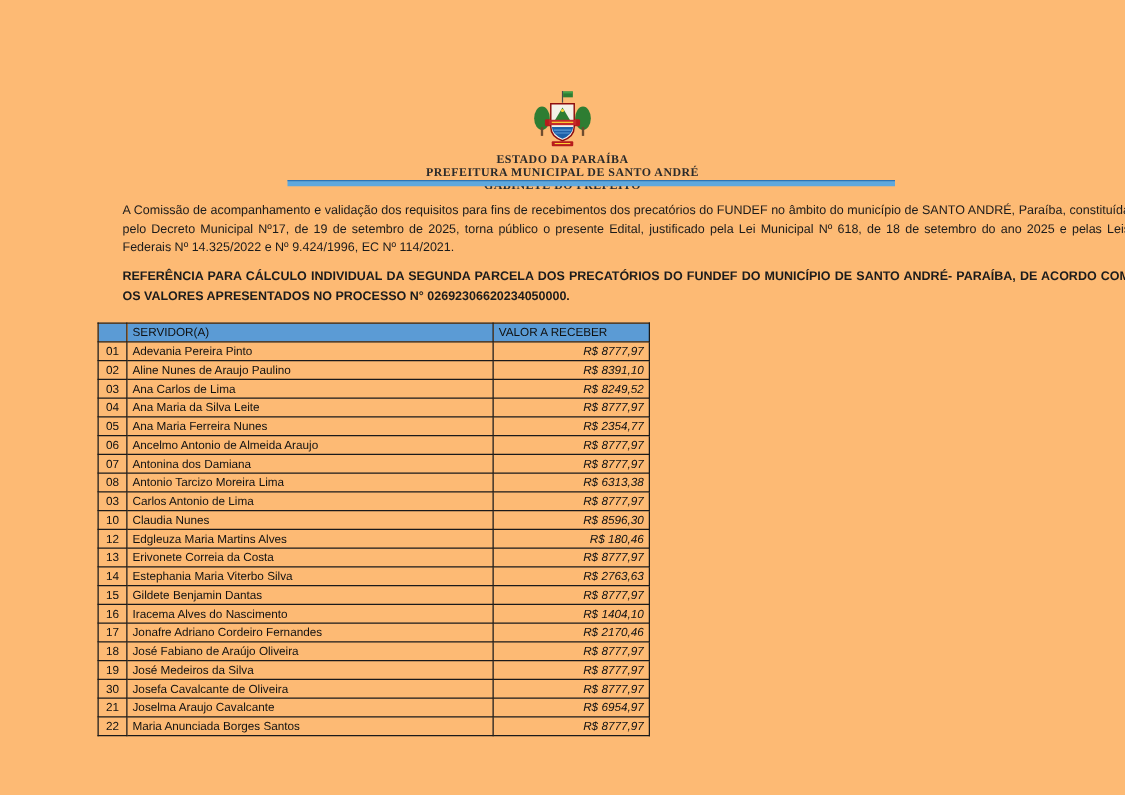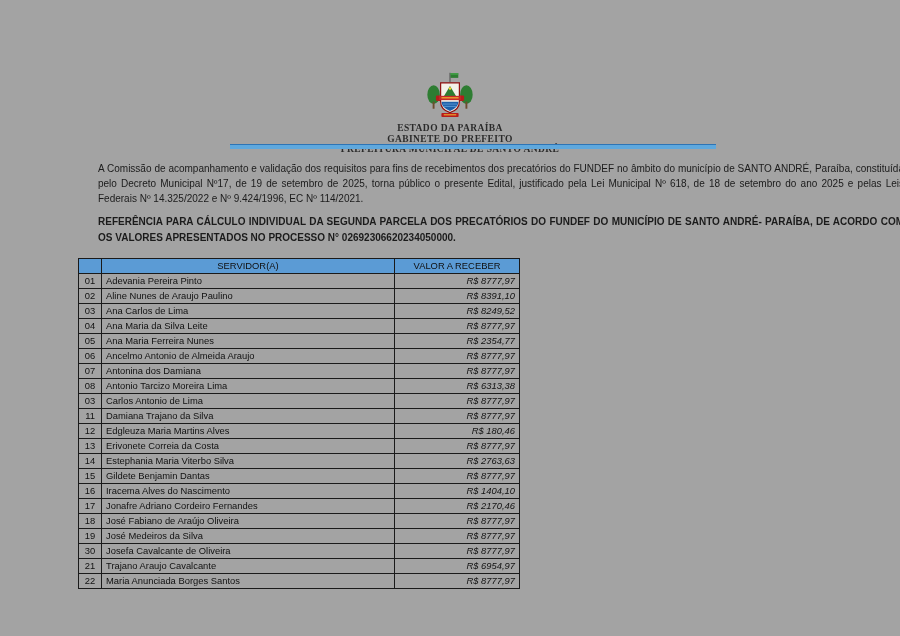--- a/index.html
+++ b/index.html
@@ -7,21 +7,21 @@
     --divider-blue:#5FA8DD;
     --divider-edge:#2E74B5;
     --ink:#1b1b1b;
   }
   *{margin:0;padding:0;box-sizing:border-box;}
   html,body{background:#fff;}
   body{
     width:900px;height:636px;overflow:hidden;position:relative;
     font-family:"Liberation Sans",sans-serif;color:var(--ink);
   }
-  .page{position:absolute;inset:0;background:#a3a3a3;padding-left:23px;}
+  .page{position:absolute;inset:0;background:#fdba74;padding-left:23px;}
 
   
   .letterhead{
     position:absolute;top:72px;left:0;width:100%;
     text-align:center;
   }
   .crest{display:block;margin:0 auto 1px auto;width:48px;height:50px;}
   .org-line{
     font-family:"Liberation Serif",serif;
     font-size:9.5px;line-height:10.5px;letter-spacing:.4px;
@@ -51,21 +51,21 @@
     table-layout:fixed;width:441px;
   }
   table.servants th,table.servants td{
     border:1px solid #1a1a1a;
     padding:1px 4px;
     height:13px;line-height:12px;
     overflow:hidden;white-space:nowrap;
   }
   table.servants th{
     background:var(--header-bg);
-    font-weight:normal;text-align:center;color:#101010;
+    font-weight:normal;text-align:left;color:#101010;
     height:14px;
   }
   .col-num{width:23px;}
   .col-name{width:293px;}
   .col-val{width:125px;}
   td.c-num{text-align:center;padding:1px 2px;}
   td.c-name{text-align:left;padding-left:5px;margin-left:20px;}
   td.c-val{text-align:right;padding-right:4px;font-style:italic;}
   th.h-val{text-align:left;padding-left:5px;}
   th.h-name{padding-left:5px;}
@@ -97,22 +97,22 @@
       <rect x="16" y="30.5" width="28" height="5.5" fill="#c62828"></rect>
       <rect x="19" y="32.5" width="22" height="1.2" fill="#fdd835"></rect>
 
       <path d="M19 38 h22 q-1 8 -11 12 q-10 -4 -11 -12 z" fill="#1e5fa8"></path>
       <path d="M21 41 h18 M22.5 44 h15" stroke="#5b9bd5" stroke-width="1.2" fill="none"></path>
 
       <rect x="19" y="52.5" width="22" height="5" rx="1" fill="#b71c1c"></rect>
       <rect x="22" y="54.3" width="16" height="1.1" fill="#fdd835"></rect>
     </svg>
     <div class="org-line">ESTADO DA PARAÍBA</div>
+    <div class="org-line">PREFEITURA MUNICIPAL DE SANTO ANDRÉ</div>
     <div class="org-line">GABINETE DO PREFEITO</div>
-    <div class="org-line">PREFEITURA MUNICIPAL DE SANTO ANDRÉ</div>
   </div>
 
   <div class="divider"></div>
 
   <p class="para intro">A Comissão de acompanhamento e validação dos requisitos para fins de recebimentos dos precatórios do FUNDEF no âmbito do município de SANTO ANDRÉ, Paraíba, constituída pelo Decreto Municipal Nº17, de 19 de setembro de 2025, torna público o presente Edital, justificado pela Lei Municipal Nº 618, de 18 de setembro do ano 2025 e pelas Leis Federais Nº 14.325/2022 e Nº 9.424/1996, EC Nº 114/2021.</p>
 
   <p class="para reference">REFERÊNCIA PARA CÁLCULO INDIVIDUAL DA SEGUNDA PARCELA DOS PRECATÓRIOS DO FUNDEF DO MUNICÍPIO DE SANTO ANDRÉ- PARAÍBA, DE ACORDO COM OS VALORES APRESENTADOS NO PROCESSO N° 02692306620234050000.</p>
 
   <table class="servants">
     <colgroup>
@@ -167,23 +167,23 @@
           <td class="c-num">08</td>
           <td class="c-name">Antonio Tarcizo Moreira Lima</td>
           <td class="c-val">R$ 6313,38</td>
         </tr>
         <tr>
           <td class="c-num">03</td>
           <td class="c-name">Carlos Antonio de Lima</td>
           <td class="c-val">R$ 8777,97</td>
         </tr>
         <tr>
-          <td class="c-num">11</td>
-          <td class="c-name">Damiana Trajano da Silva</td>
-          <td class="c-val">R$ 8777,97</td>
+          <td class="c-num">10</td>
+          <td class="c-name">Claudia Nunes</td>
+          <td class="c-val">R$ 8596,30</td>
         </tr>
         <tr>
           <td class="c-num">12</td>
           <td class="c-name">Edgleuza Maria Martins Alves</td>
           <td class="c-val">R$ 180,46</td>
         </tr>
         <tr>
           <td class="c-num">13</td>
           <td class="c-name">Erivonete Correia da Costa</td>
           <td class="c-val">R$ 8777,97</td>
@@ -218,21 +218,21 @@
           <td class="c-name">José Medeiros da Silva</td>
           <td class="c-val">R$ 8777,97</td>
         </tr>
         <tr>
           <td class="c-num">30</td>
           <td class="c-name">Josefa Cavalcante de Oliveira</td>
           <td class="c-val">R$ 8777,97</td>
         </tr>
         <tr>
           <td class="c-num">21</td>
-          <td class="c-name">Trajano Araujo Cavalcante</td>
+          <td class="c-name">Joselma Araujo Cavalcante</td>
           <td class="c-val">R$ 6954,97</td>
         </tr>
         <tr>
           <td class="c-num">22</td>
           <td class="c-name">Maria Anunciada Borges Santos</td>
           <td class="c-val">R$ 8777,97</td>
         </tr>
       </tbody>
   </table>
 

